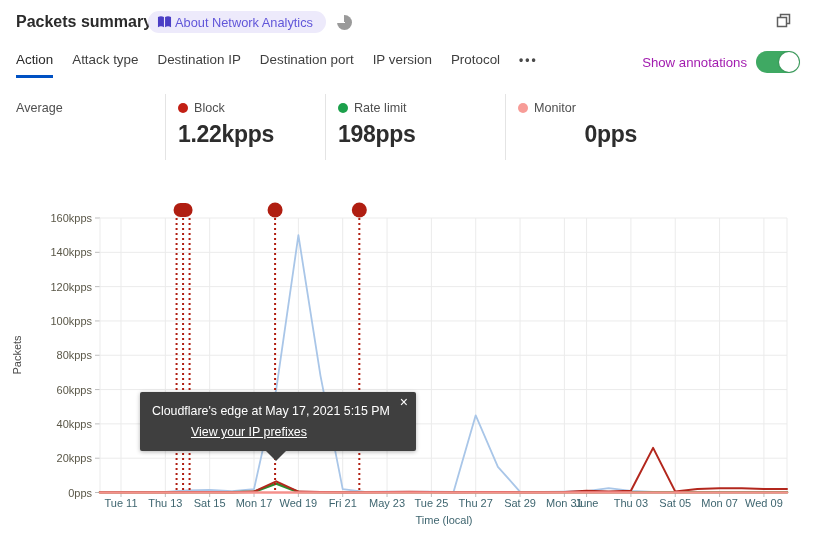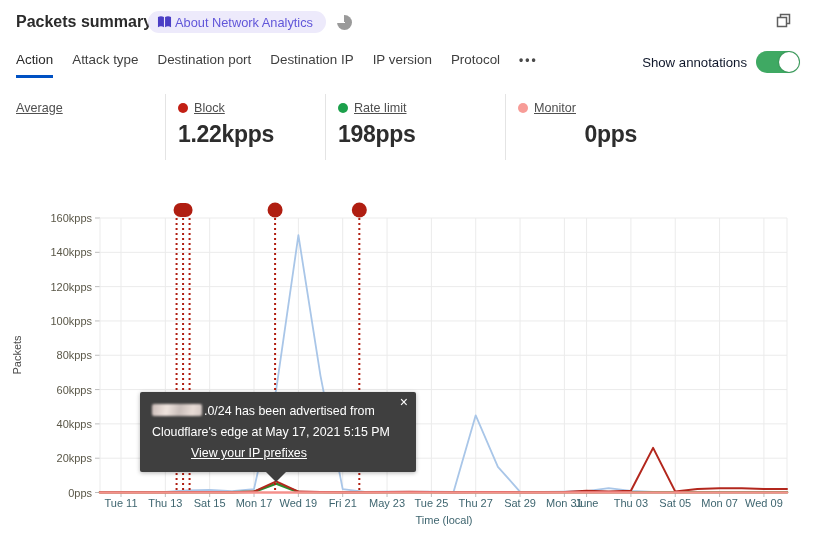--- a/index.html
+++ b/index.html
@@ -13,31 +13,31 @@
   .pie-icon{position:absolute;left:337px;top:15px;width:15px;height:15px;border-radius:50%;
             background:conic-gradient(from 270deg,#ffffff 0 90deg,#9a9a9a 90deg 360deg);}
   .popout{position:absolute;right:23px;top:11px;cursor:pointer;}
 
   
   .tabs-row{position:absolute;left:16px;top:52px;display:flex;gap:19px;align-items:flex-start;}
   .tab{font-size:13.4px;color:#3f3f3f;padding-bottom:8px;border-bottom:3px solid transparent;cursor:pointer;white-space:nowrap;}
   .tab.active{color:#2a2a2a;border-bottom-color:#0051c3;}
   .more-tabs{font-size:12px;font-weight:700;letter-spacing:2px;color:#4a4a4a;line-height:17px;cursor:pointer;}
   .annotations-ctl{position:absolute;right:16px;top:51px;display:flex;align-items:center;gap:9px;}
-  .annotations-label{font-size:13.2px;color:#0f172a;text-align:center;}
+  .annotations-label{font-size:13.2px;color:#a21caf;text-align:center;}
   .toggle{position:relative;width:44px;height:22px;border-radius:11px;background:#3fa963;cursor:pointer;}
   .toggle .knob{position:absolute;top:1px;right:1px;width:20px;height:20px;border-radius:50%;background:#fff;box-shadow:0 0 2px rgba(0,0,0,.35);}
 
   
   .stats-row{position:absolute;left:0;top:94px;width:816px;height:66px;display:flex;}
   .stat{box-sizing:border-box;padding:6px 0 0 12px;border-left:1px solid #e4e4e4;}
   .stat.first{border-left:none;padding-left:16px;}
   .stat-label-row{display:flex;align-items:center;gap:6px;height:16px;}
   .stat-dot{width:10px;height:10px;border-radius:50%;display:inline-block;}
-  .stat-label{font-size:12.6px;color:#4f4f4f;text-decoration:underline;}
+  .stat-label{font-size:12.6px;color:#4f4f4f;}
   .info-badge{width:13px;height:13px;border-radius:50%;background:#8f8f8f;color:#fff;font-size:9px;font-weight:700;
               display:inline-flex;align-items:center;justify-content:center;margin-left:2px;cursor:pointer;}
   .stat-value{margin-top:5px;font-size:23px;font-weight:600;color:#2d2d2d;letter-spacing:-0.3px;}
 
   
   #chart{position:absolute;left:0;top:190px;width:816px;height:355px;}
   #chart svg{position:absolute;left:0;top:0;}
   svg text{font-family:"Liberation Sans",sans-serif;}
 
   
@@ -69,22 +69,22 @@
     <svg width="19" height="19" viewBox="0 0 19 19">
       <rect x="6.5" y="3.5" width="9" height="9" fill="none" stroke="#5f5f5f" stroke-width="1.5"></rect>
       <rect x="3.5" y="6.5" width="9" height="9" fill="#ffffff" stroke="#5f5f5f" stroke-width="1.5"></rect>
     </svg>
   </div>
 
   <div class="tabs-row">
     <div style="display:flex;gap:19px;">
         <div class="tab active">Action</div>
         <div class="tab">Attack type</div>
+        <div class="tab">Destination IP</div>
         <div class="tab">Destination port</div>
-        <div class="tab">Destination IP</div>
         <div class="tab">IP version</div>
         <div class="tab">Protocol</div>
       </div>
     <span class="more-tabs">•••</span>
   </div>
   <div class="annotations-ctl">
     <span class="annotations-label">Show annotations</span>
     <div class="toggle">
         <div class="knob"></div>
       </div>
@@ -214,19 +214,18 @@
           <line x1="275.0815" y1="28" x2="275.0815" y2="302.5" stroke="#b01e11" stroke-width="2" stroke-dasharray="2,3"></line>
           <circle cx="275.0815" cy="20" r="7.5" fill="#b01e11"></circle>
         </g>
         <g>
           <line x1="359.3275" y1="28" x2="359.3275" y2="302.5" stroke="#b01e11" stroke-width="2" stroke-dasharray="2,3"></line>
           <circle cx="359.3275" cy="20" r="7.5" fill="#b01e11"></circle>
         </g>
       </svg>
       <div class="tooltip">
       <span class="close-x">×</span>
-      <div><span class="redacted"></span><span>.0/24 has been advertised from</span></div>
       <div>Cloudflare's edge at May 17, 2021 5:15 PM</div>
       <div><a>View your IP prefixes</a></div>
       <div class="caret"></div>
     </div>
   </div>
 </div>
 
 </body></html>

